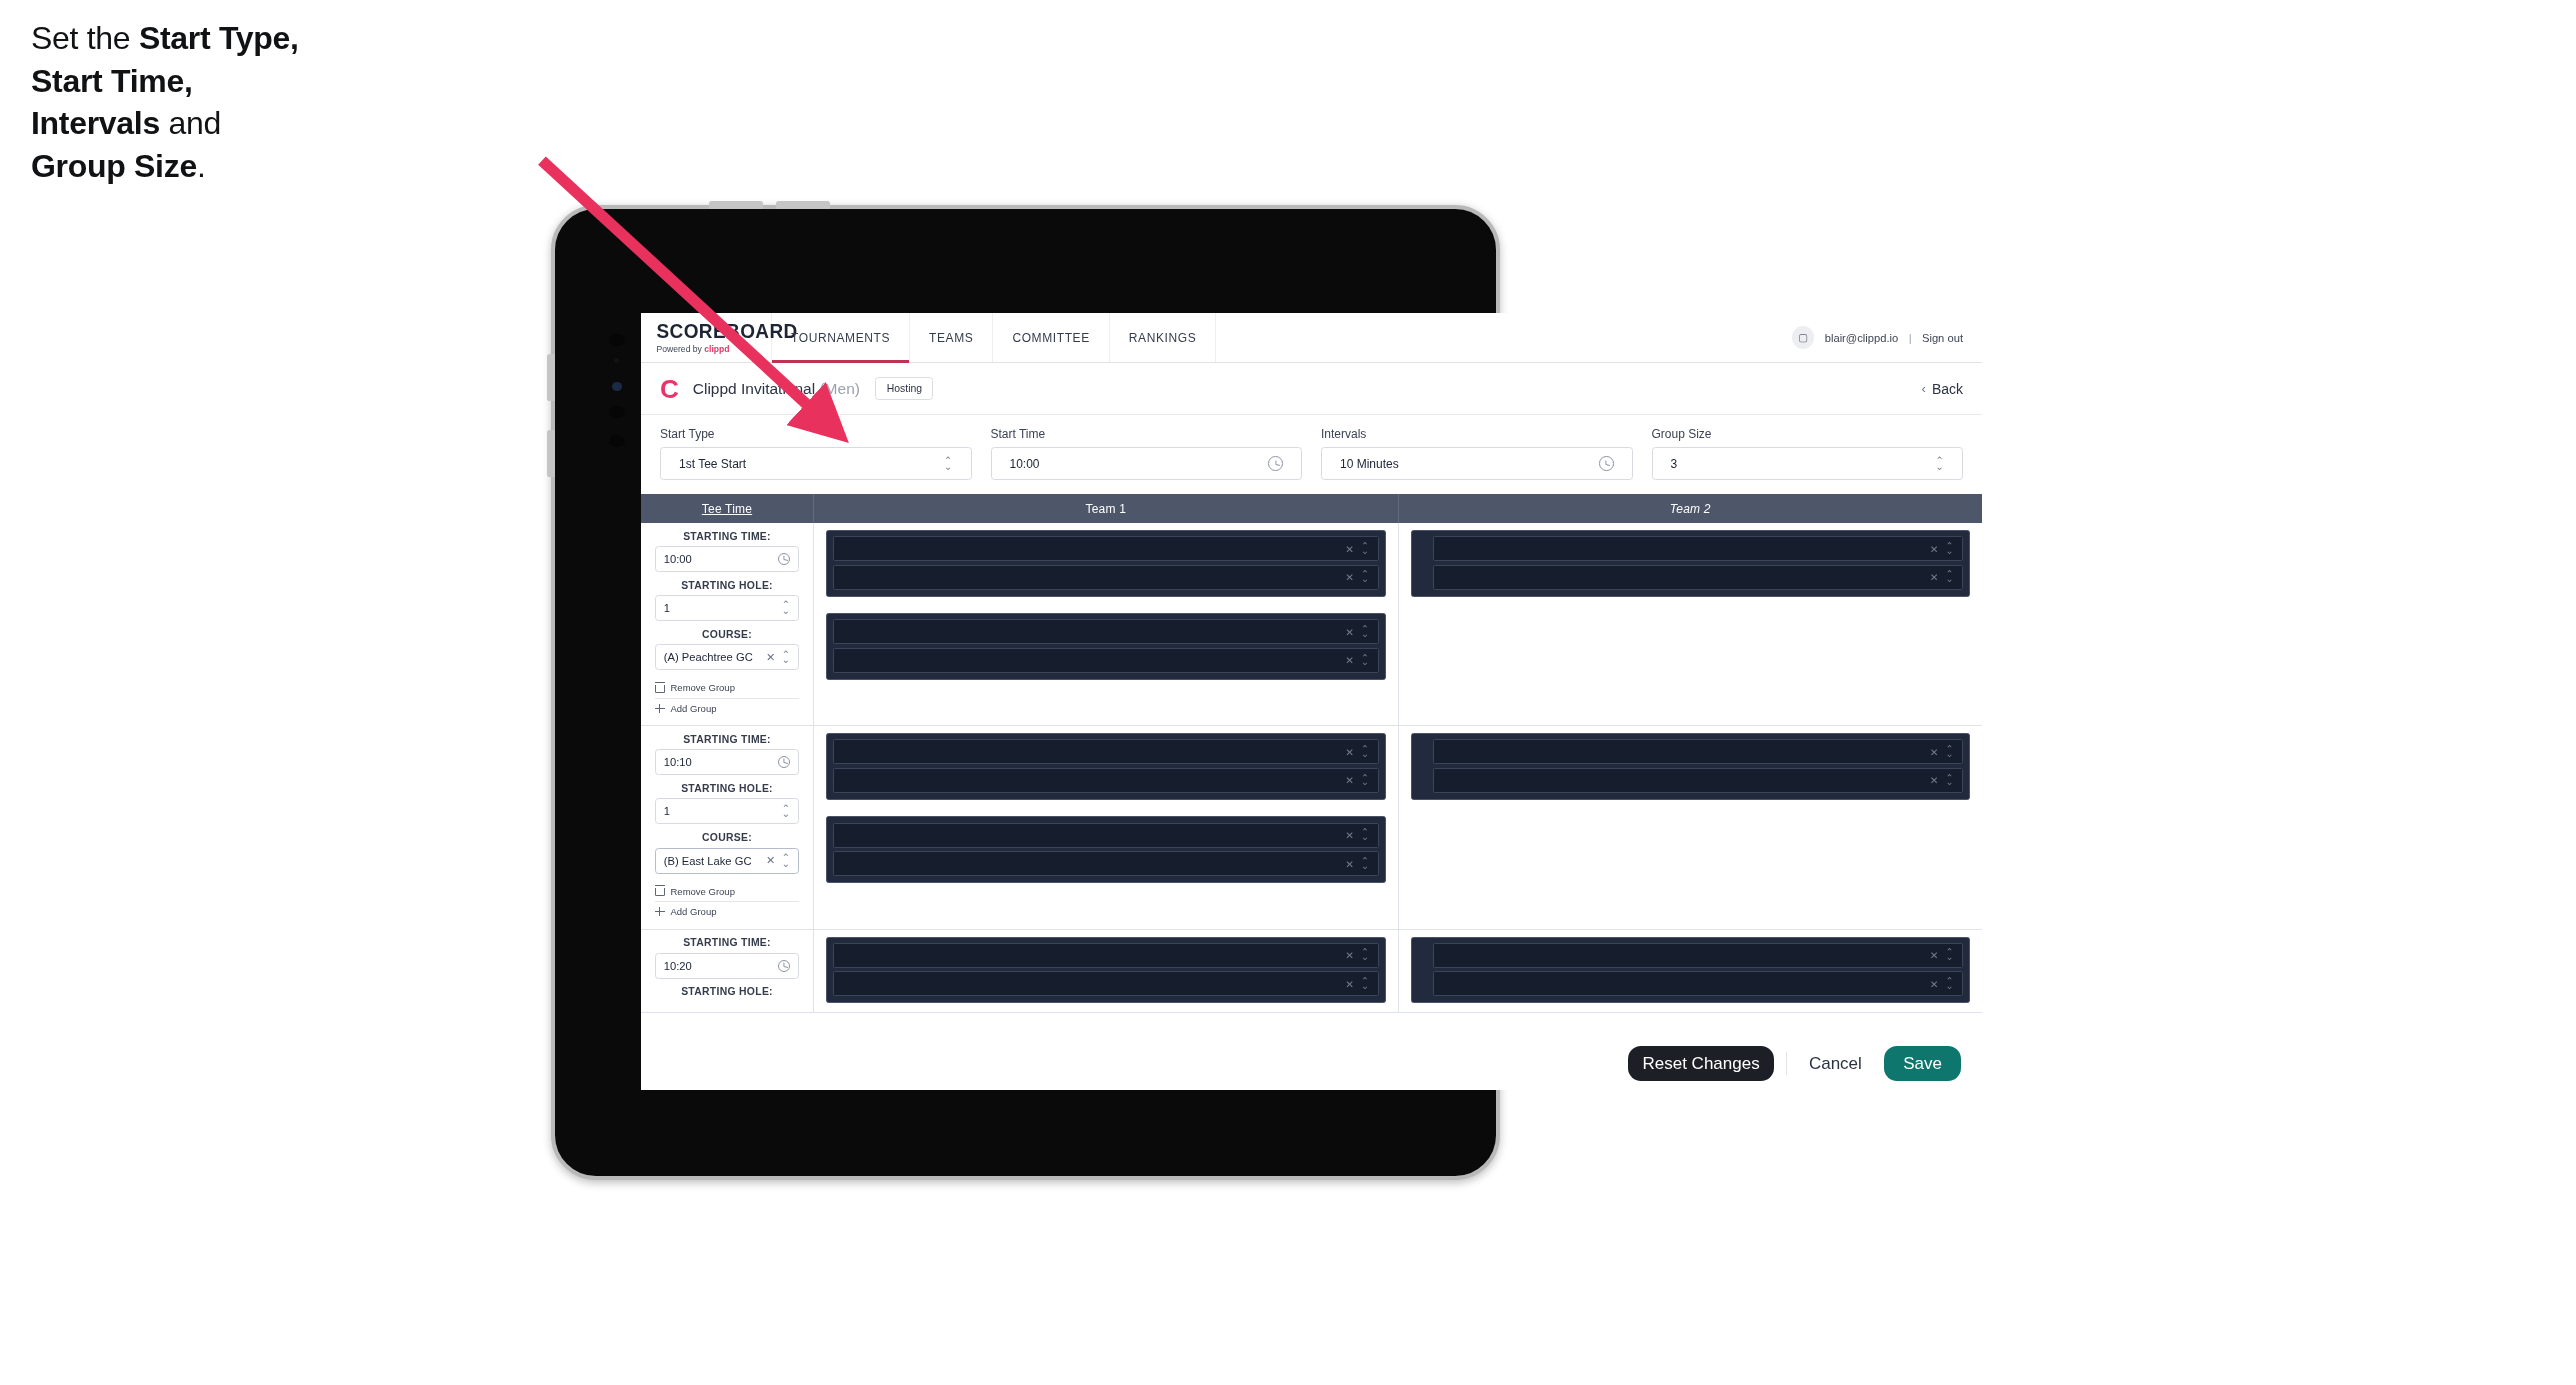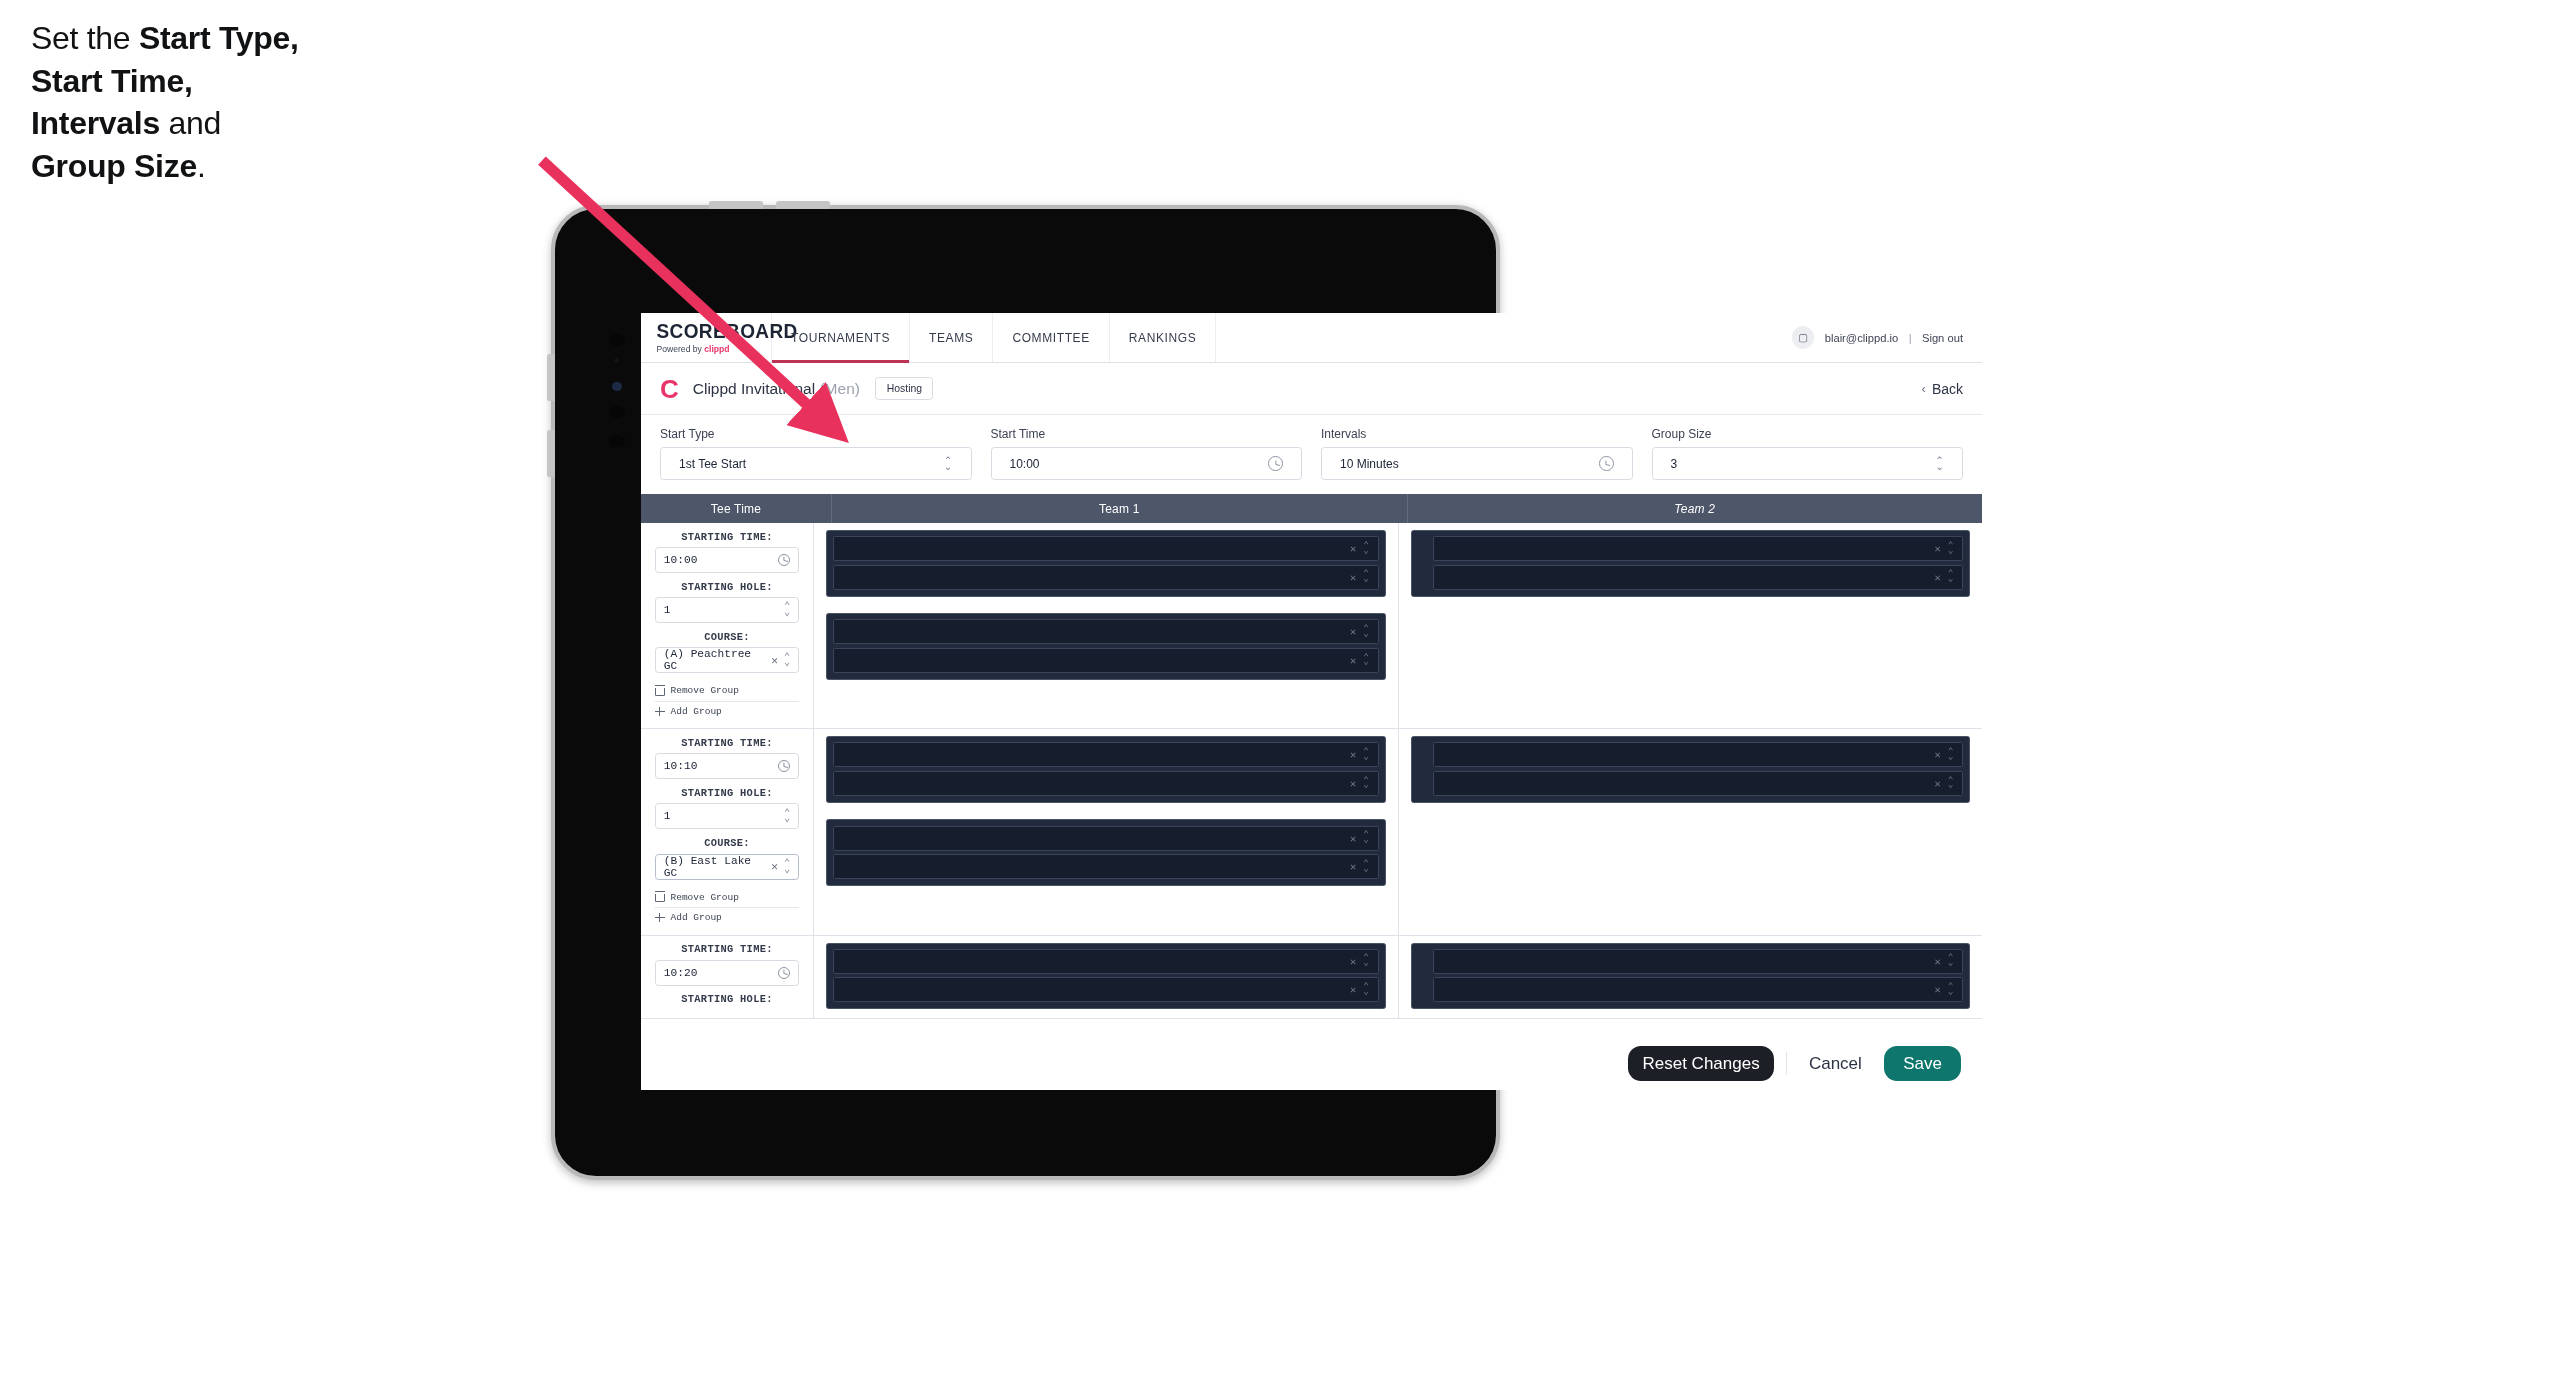--- a/index.html
+++ b/index.html
@@ -194,25 +194,25 @@
   
   .tablewrap { flex: 1 1 auto; overflow: hidden; position: relative; }
   .thead {
     display: flex; height: 29px;
     background: #4e566a; color: #fff;
   }
   .th {
     display: flex; align-items: center; justify-content: center;
     font-size: 12px; letter-spacing: 0.2px;
   }
-  .th.tee { width: 191px; border-right: 0.9px solid #626b80; }
+  .th.tee { width: 173px; border-right: 0.9px solid #626b80; text-decoration: underline; }
   .th.team { flex: 1; border-right: 0.9px solid #626b80; }
   .th.team:last-child { border-right: none; font-style: italic; }
 
-  .trow { display: flex; border-bottom: 0.9px solid #dfe2e8; font-family: Liberation Mono, monospace; }
+  .trow { display: flex; border-bottom: 0.9px solid #dfe2e8; }
   .cell-tee {
     width: 173px; flex: 0 0 173px;
     border-right: 0.9px solid #dfe2e8;
     padding: 7.8px 14px 7px 14px;
     display: flex; flex-direction: column; align-items: stretch;
   }
   .cell-team {
     flex: 1; border-right: 0.9px solid #dfe2e8;
     padding: 7px 12px 8.6px 12px;
     display: flex; flex-direction: column; gap: 16.4px;

